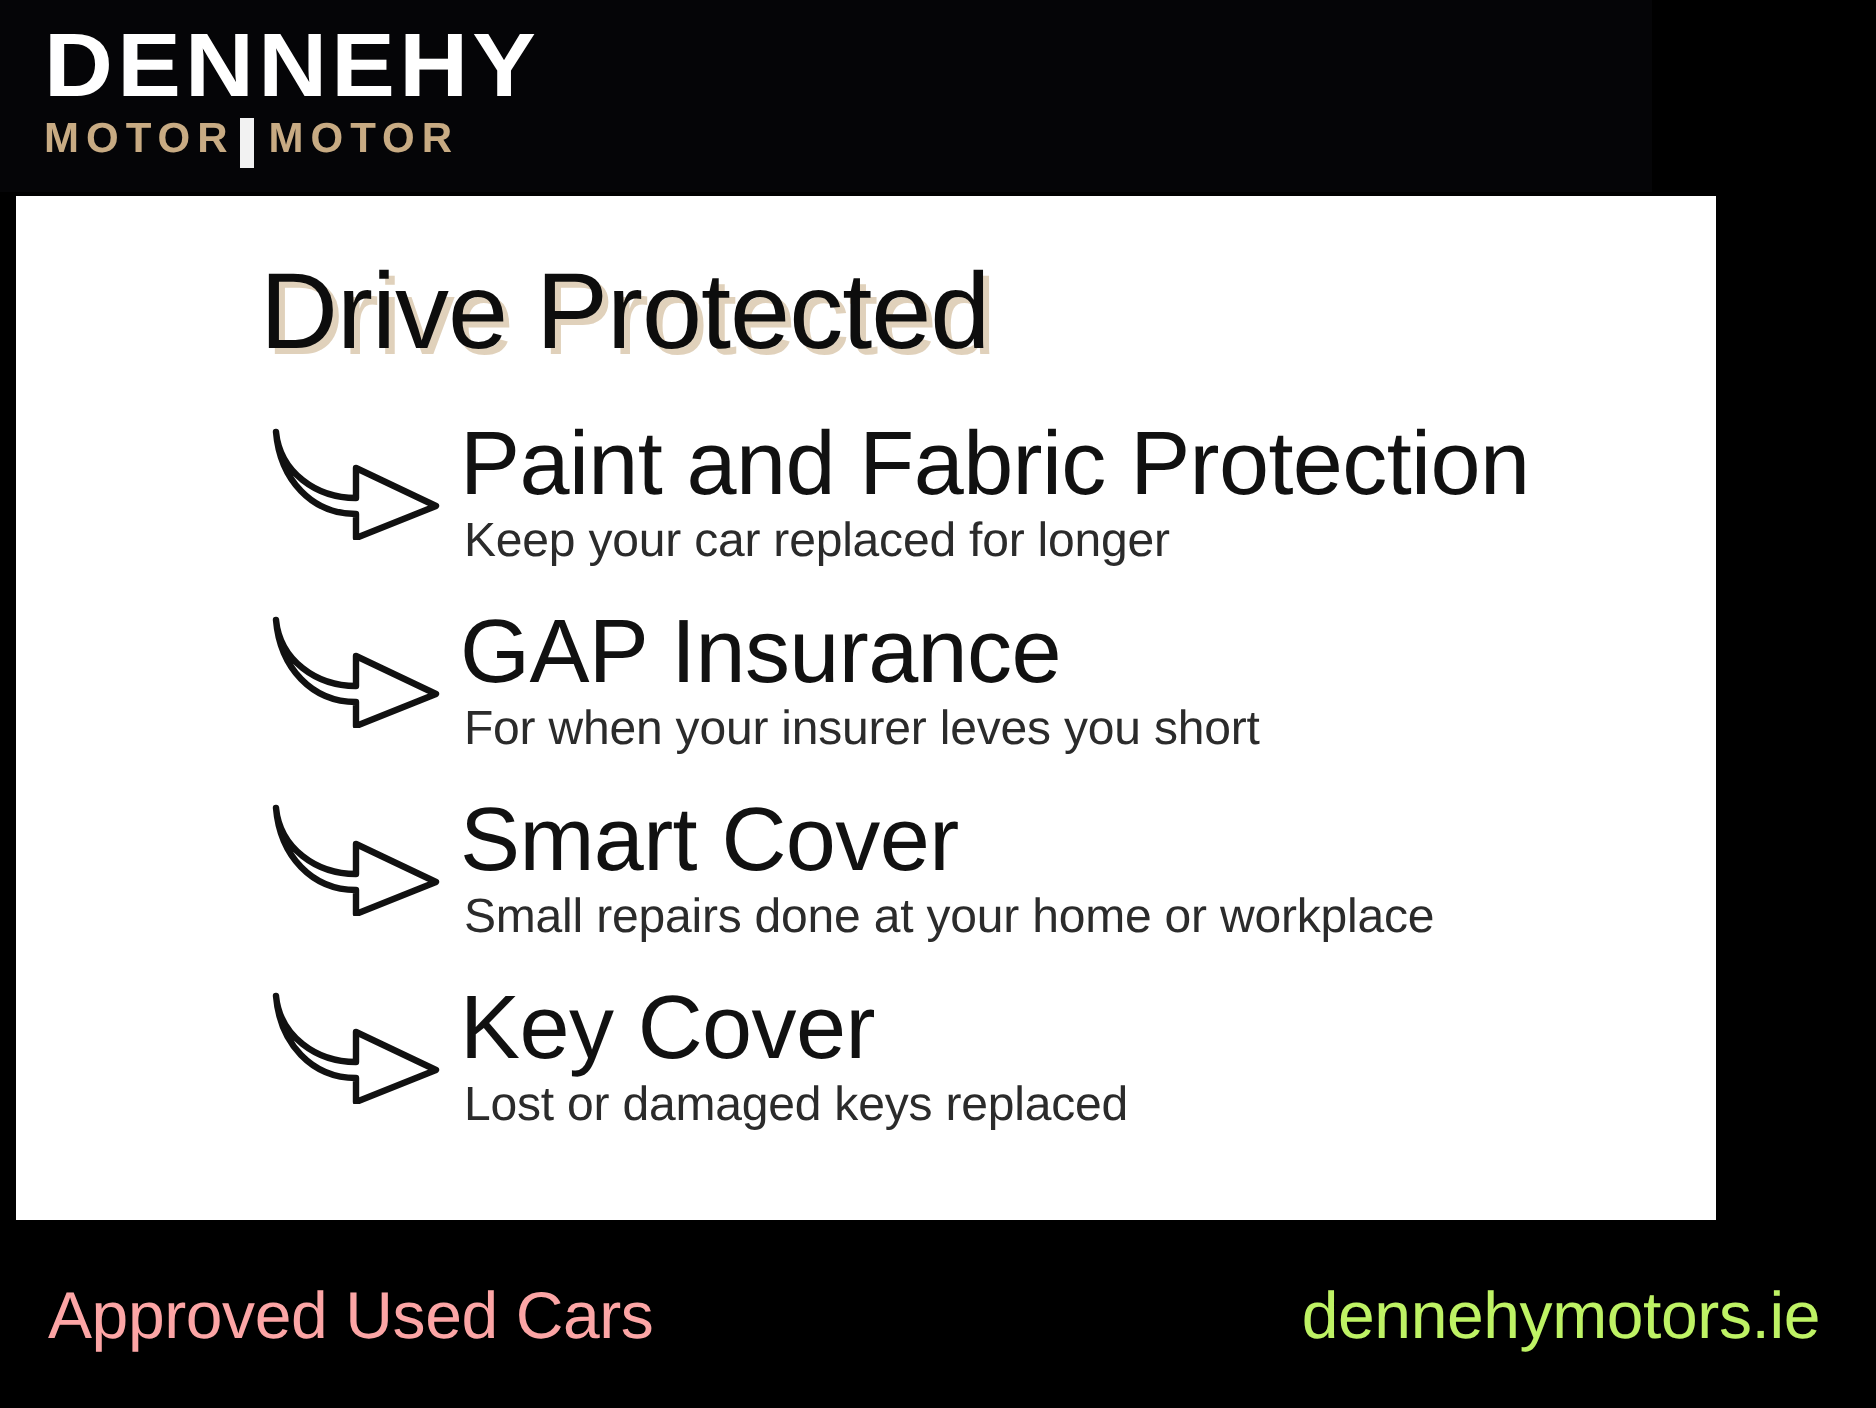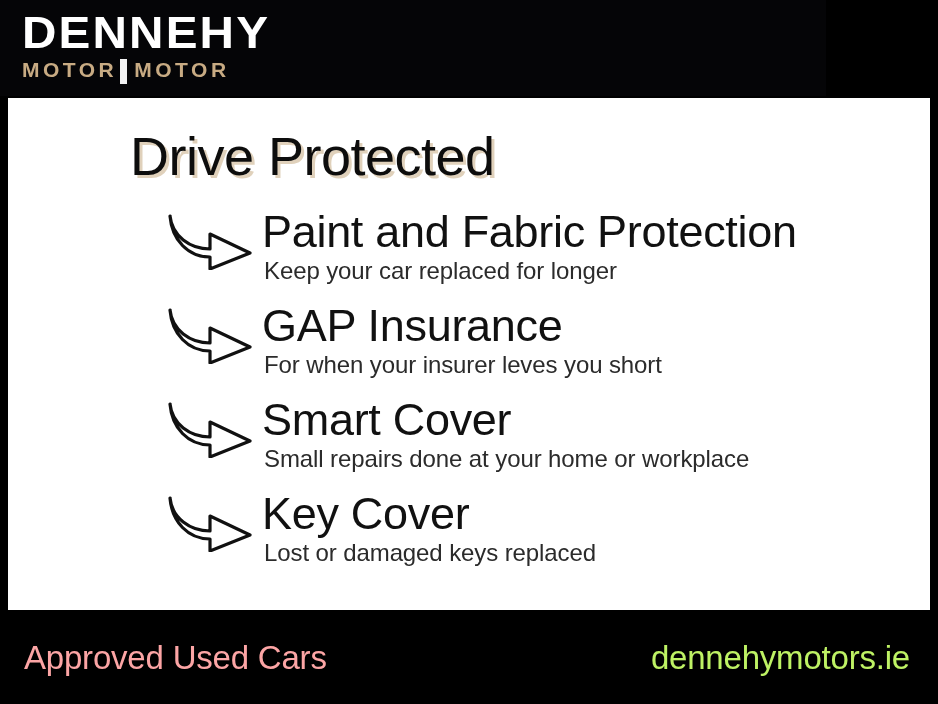--- a/index.html
+++ b/index.html
@@ -70,21 +70,21 @@
     background: #f2f2f2;
     margin: 0 7px 0 3px;
     flex: none;
   }
 
   
   .panel {
     position: absolute;
     left: 8px;
     top: 98px;
-    width: 922px;
+    width: 850px;
     height: 512px;
     background: #ffffff;
     box-sizing: border-box;
   }
 
   .headline {
     position: absolute;
     left: 122px;
     top: 28px;
     font-size: 54px;
@@ -94,21 +94,20 @@
     letter-spacing: -0.5px;
     text-shadow: 3px 3px 0 rgba(198,172,132,0.55);
     white-space: nowrap;
   }
 
   .items {
     position: absolute;
     left: 0;
     top: 108px;
     width: 100%;
-    padding-left: 32px;
   }
 
   .item {
     position: relative;
     height: 94px;
   }
 
   .item-arrow {
     position: absolute;
     left: 124px;

